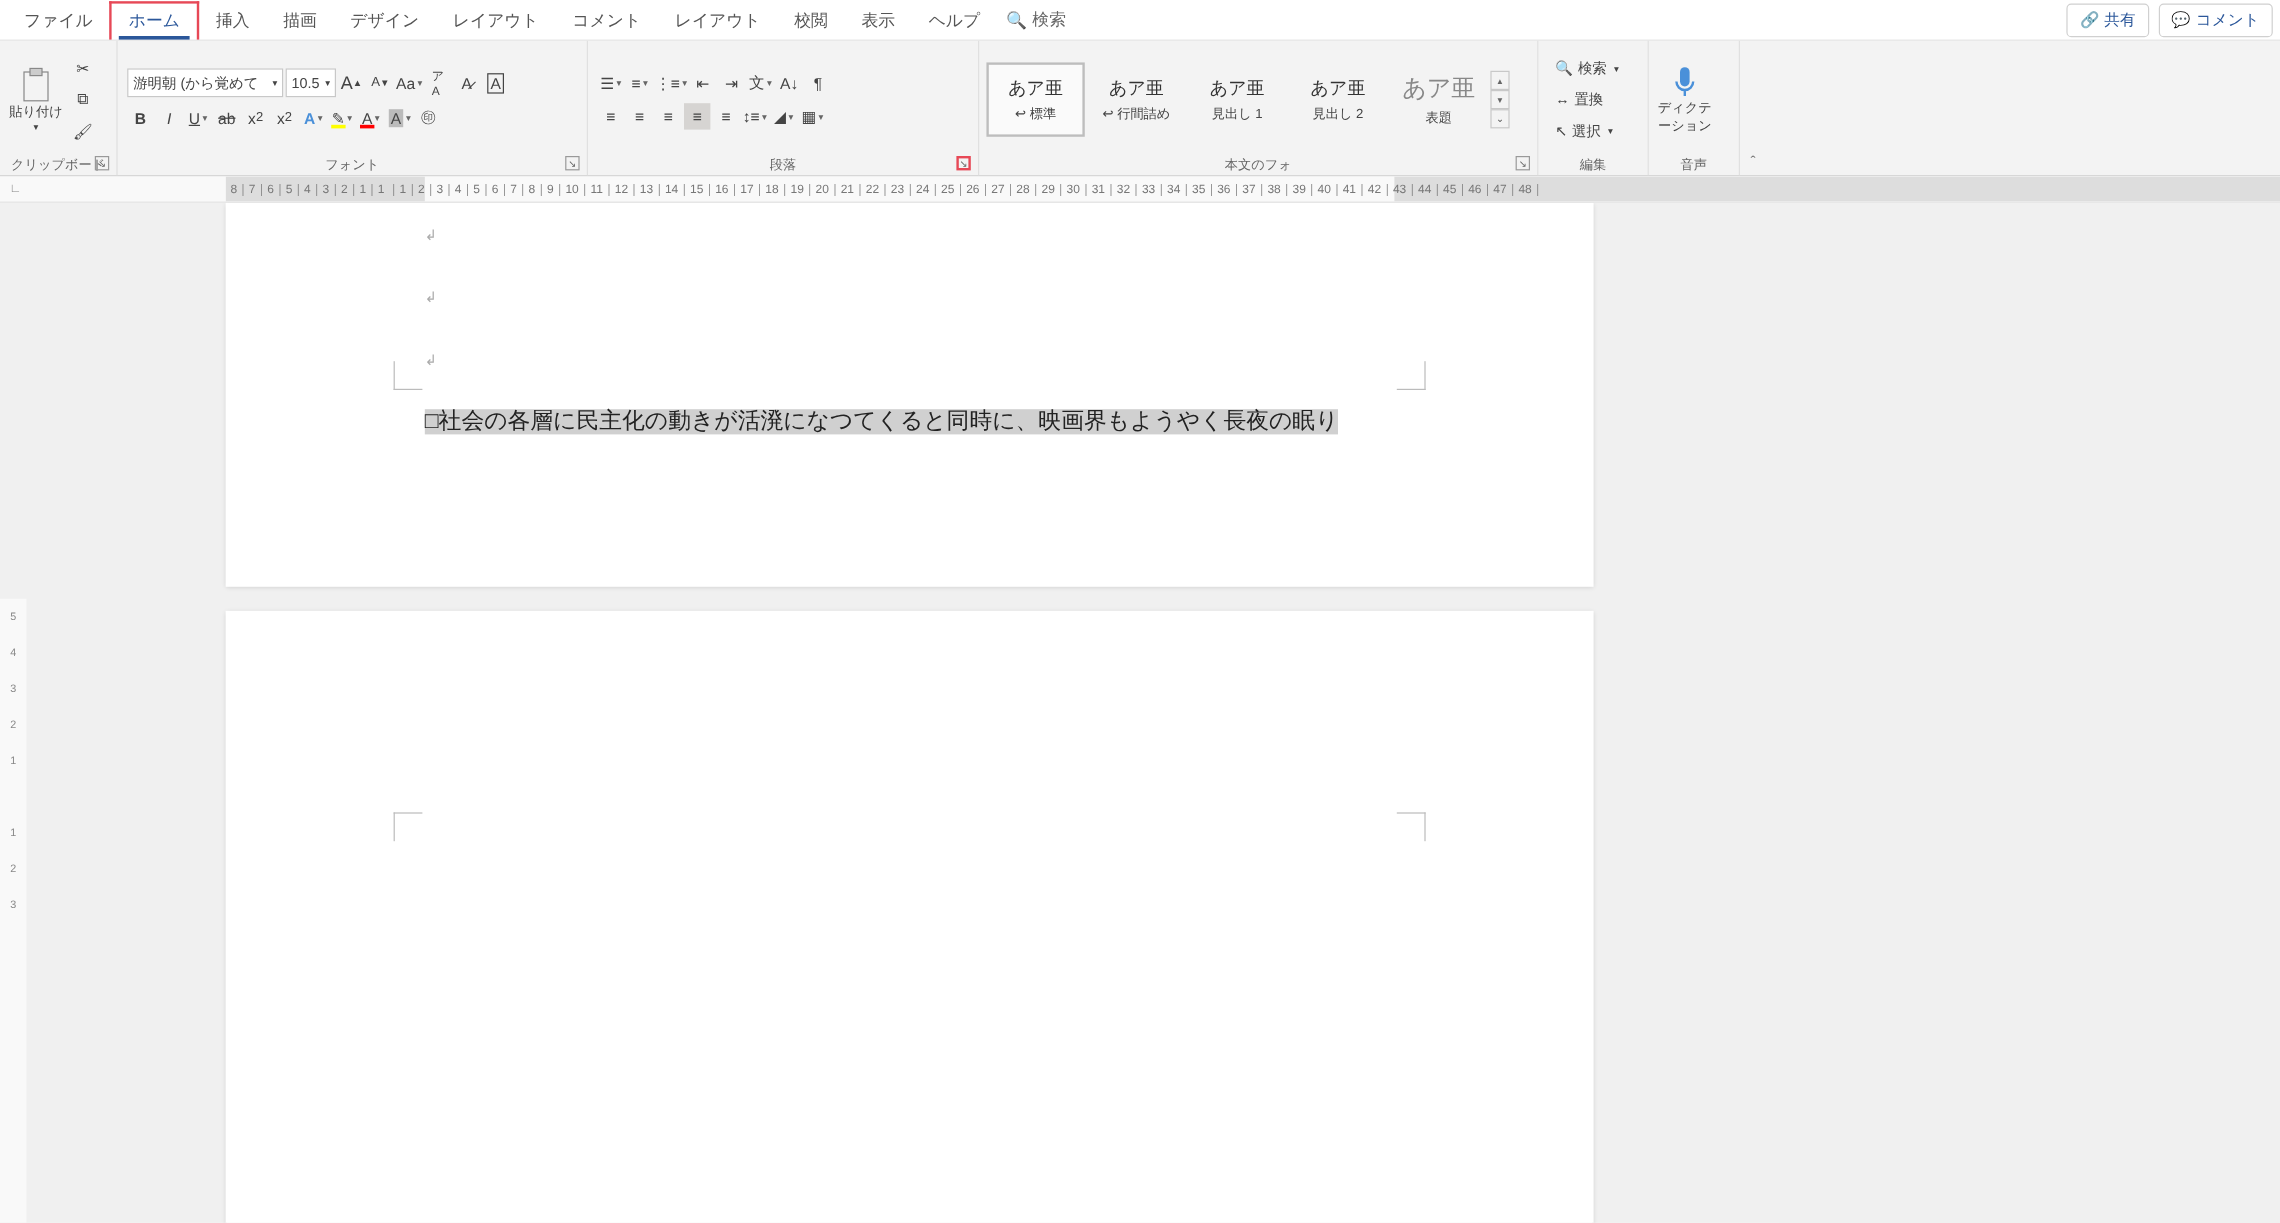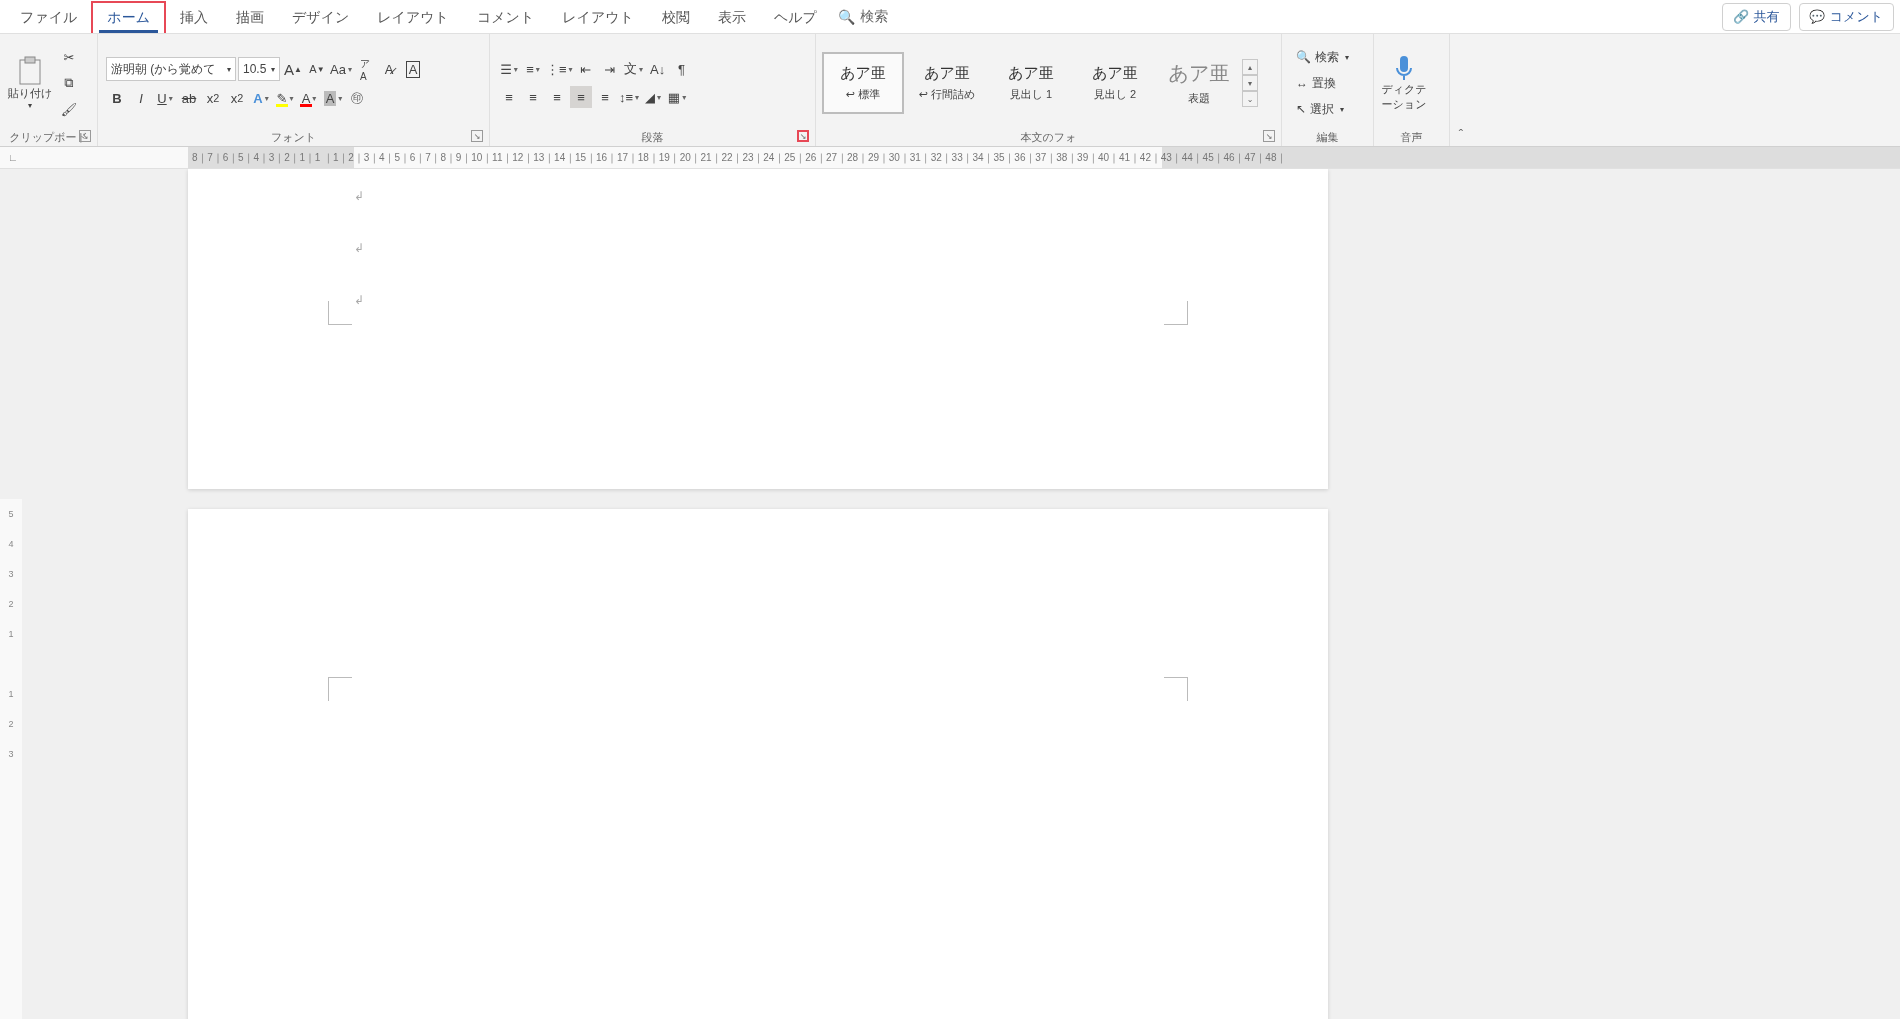--- a/index.html
+++ b/index.html
@@ -328,20 +328,23 @@
     <span>1</span>
     <span>2</span>
     <span>3</span>
   </div>
 
   <div class="page page1">
     <div class="content">
       <div class="para-mark">↲</div>
       <div class="para-mark" style="margin-top:18px">↲</div>
       <div class="para-mark" style="margin-top:18px">↲</div>
+      <div style="margin-top:18px">
+        <span class="sel-text"><span>□</span><span>社会の各層に民主化の動きが活溌になつてくると同時に、映画界もようやく長夜の眠り</span></span>
+      </div>
     </div>
     <div class="corner-mark bl" style="left:140px;bottom:164px"></div>
     <div class="corner-mark br" style="right:140px;bottom:164px"></div>
   </div>
 
   <div class="page page2">
     <div class="corner-mark tl" style="left:140px;top:168px"></div>
     <div class="corner-mark tr" style="right:140px;top:168px"></div>
   </div>
 </div>

